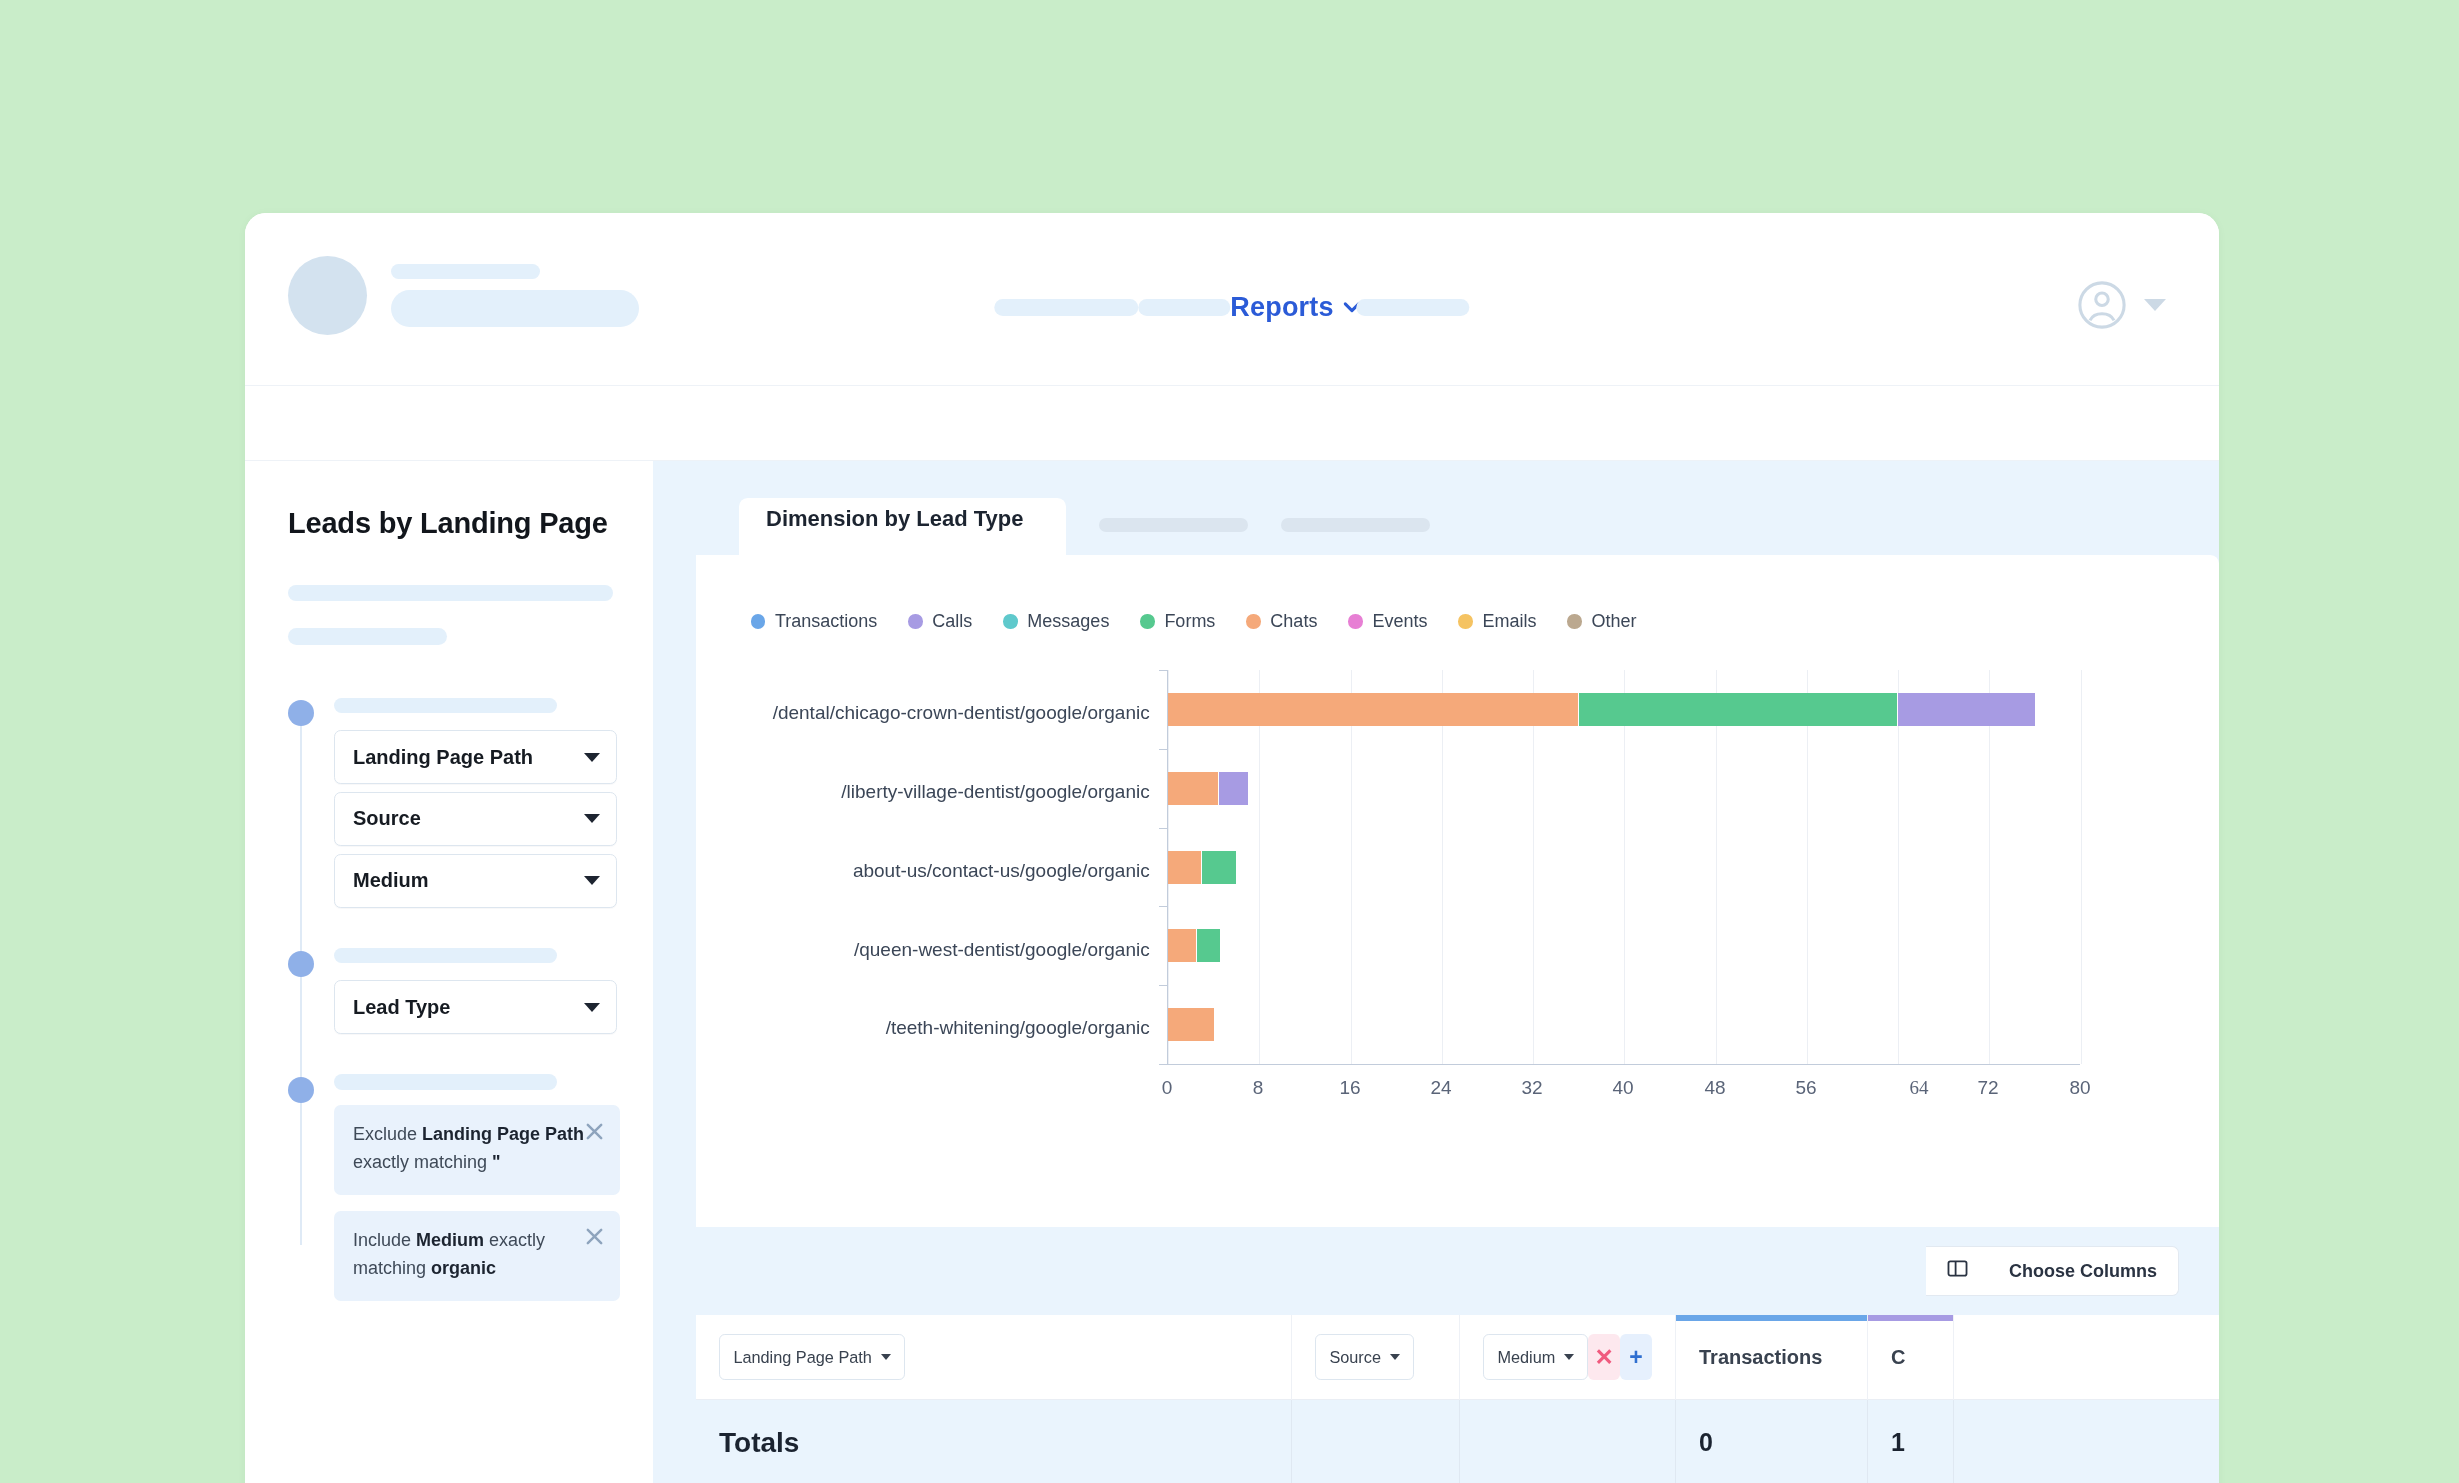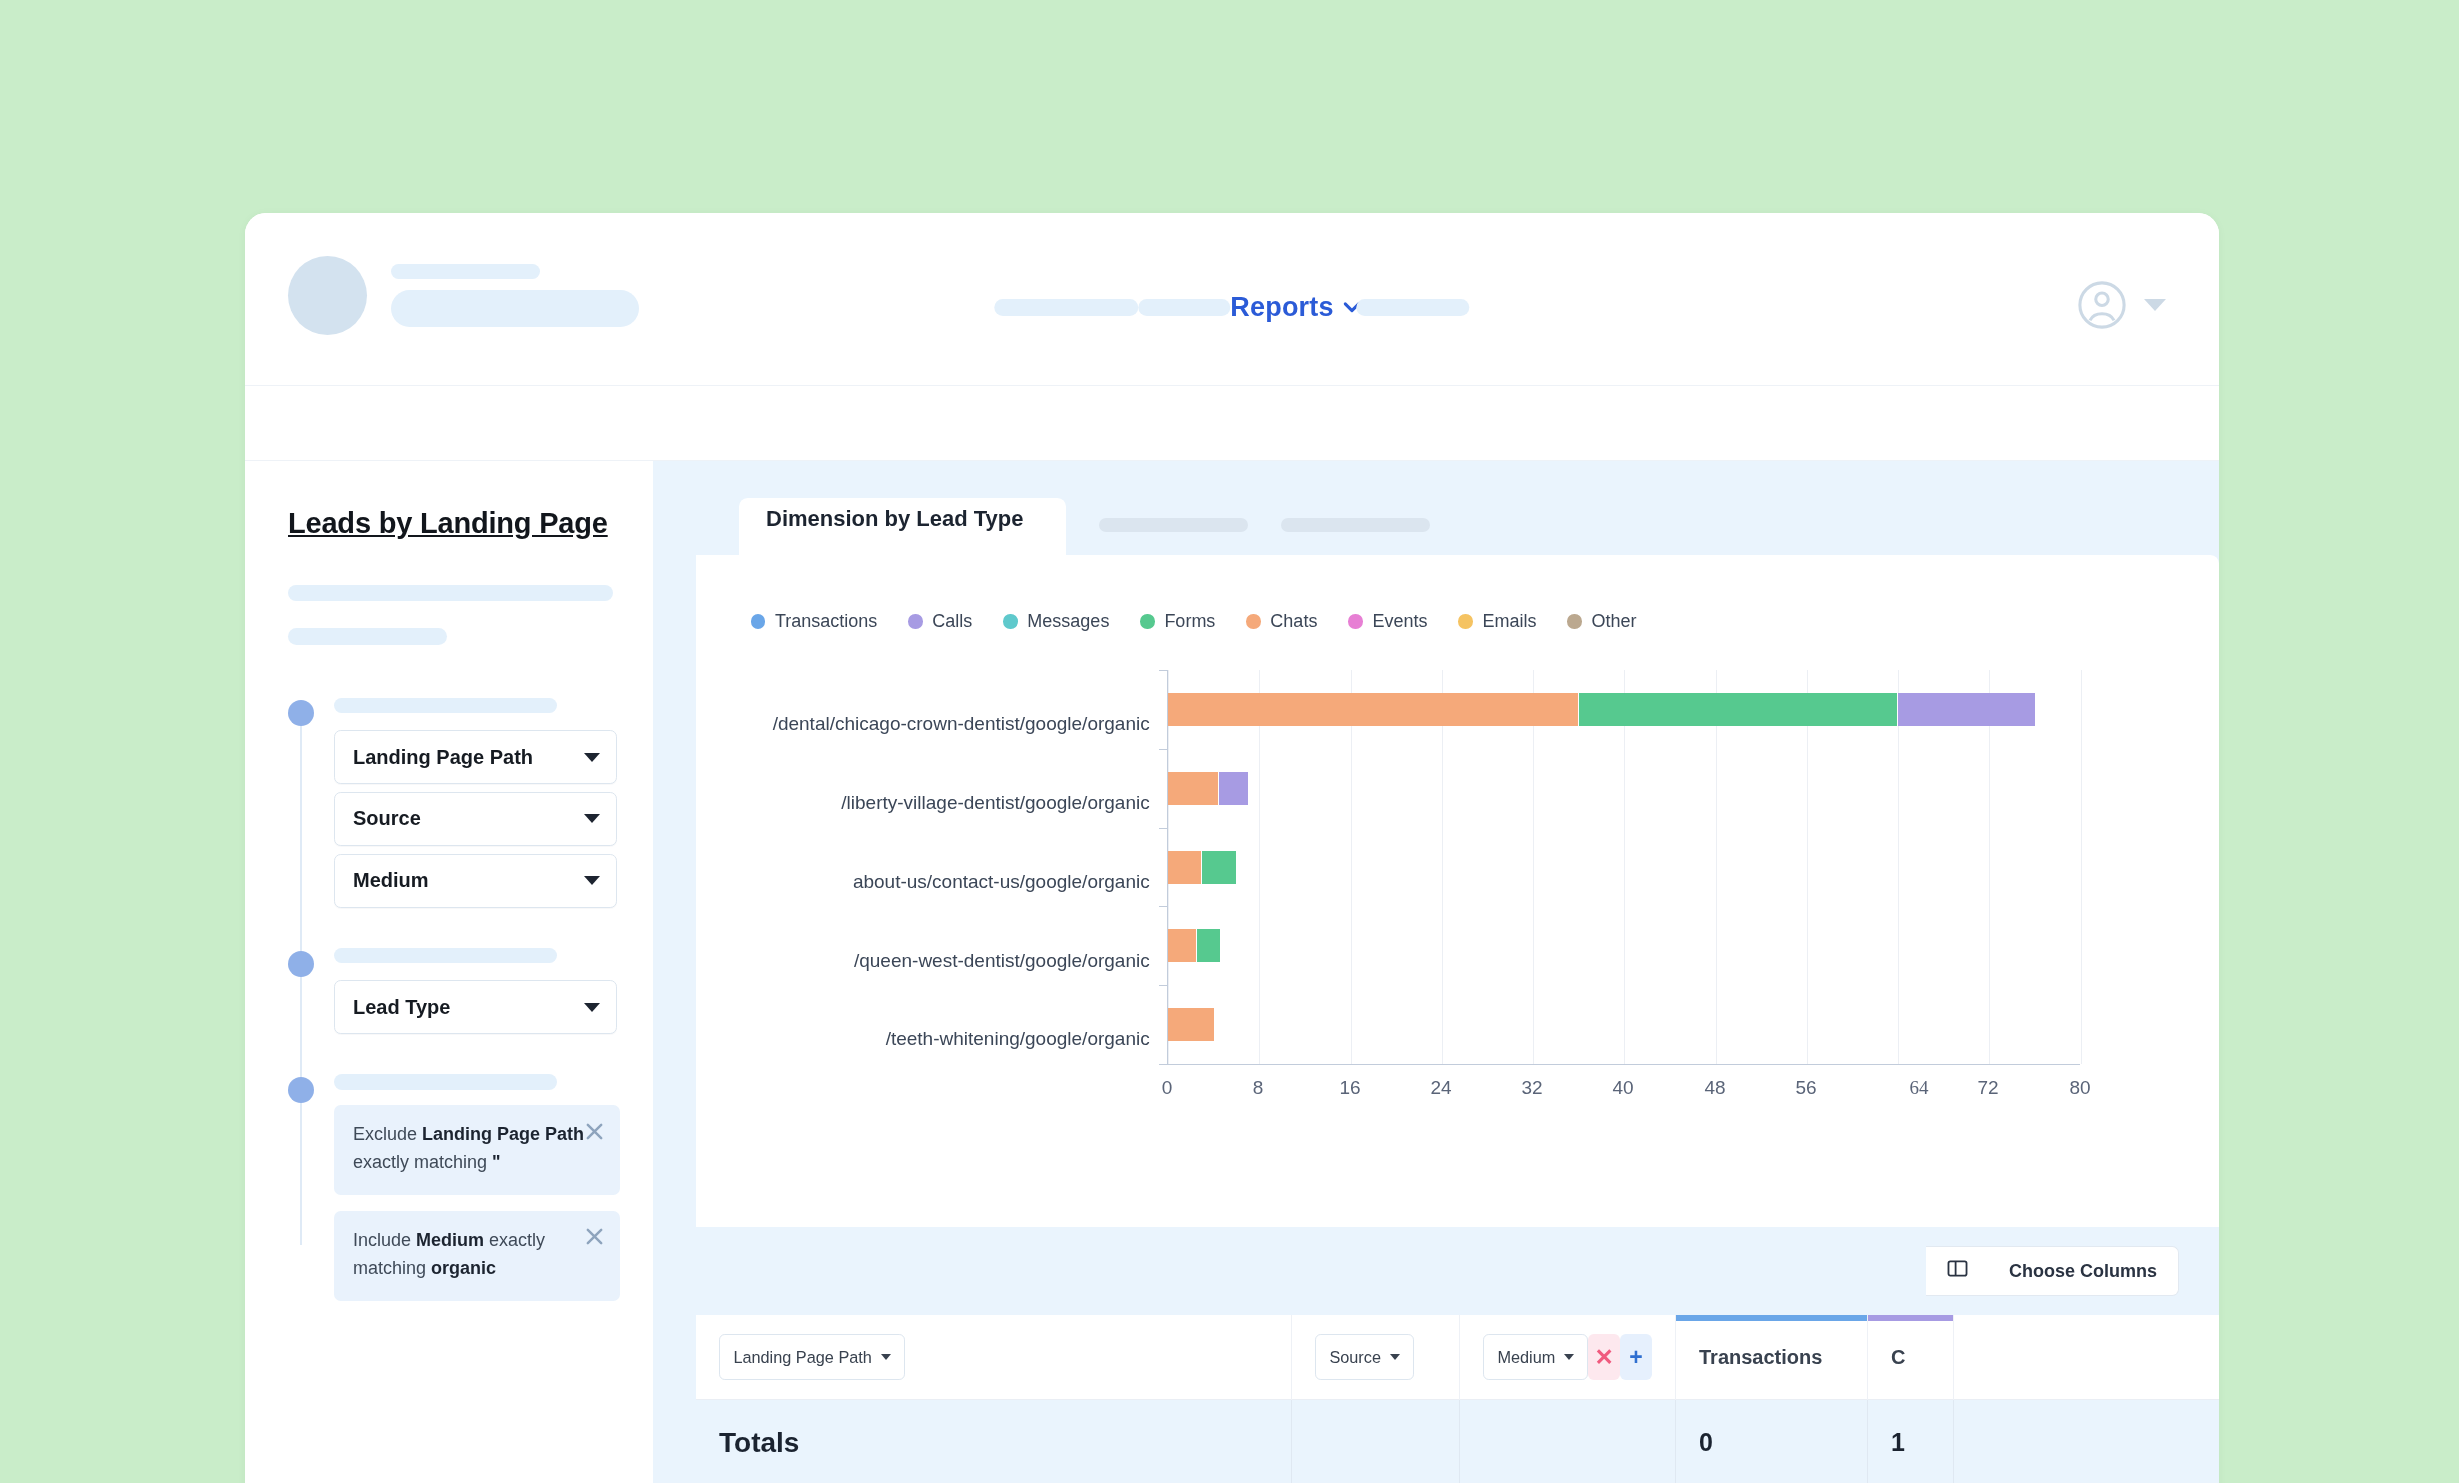--- a/index.html
+++ b/index.html
@@ -70,21 +70,21 @@
   .app-body { display: flex; height: calc(1307px - 173px - 75px); }
 
   
   .sidebar {
     width: 408px;
     background: #ffffff;
     padding: 46px 38px 0 43px;
     position: relative;
     flex-shrink: 0;
   }
-  .side-title { font-size: 29px; font-weight: bold; color: #12161c; letter-spacing: -0.2px; text-decoration: underline; }
+  .side-title { font-size: 29px; font-weight: bold; color: #12161c; letter-spacing: -0.2px; }
   .side-ph-1 { width: 325px; height: 16.3px; margin-top: 45px; }
   .side-ph-2 { width: 159px; height: 16.3px; margin-top: 27px; }
 
   .timeline { position: relative; margin-top: 53px; }
   .tl-rail {
     position: absolute; left: 11.5px; top: 13.4px; bottom: 56px;
     width: 2.9px; background: #dfeaf6;
   }
   .tl-group { position: relative; padding-left: 46px; margin-bottom: 0; }
   .tl-dot {
@@ -168,21 +168,21 @@
   .legend-dot { width: 14.4px; height: 14.4px; border-radius: 50%; display: inline-block; }
 
   
   .chart {
     position: relative;
     margin: 38px 0 0 0;
     height: 442px;
   }
   .chart-inner { position: absolute; left: 0; top: 0; right: 0; bottom: 0; }
   .cat-labels {
-    position: absolute; left: 0; top: 15px; width: 471px; height: 394px;
+    position: absolute; left: 0; top: 4px; width: 471px; height: 394px;
   }
   .cat-label {
     position: absolute; right: 17.3px;
     font-size: 19px; color: #3b4657;
     white-space: nowrap;
     transform: translateY(-50%);
   }
   .plot {
     position: absolute; left: 471px; top: 0;
     width: 913px; height: 394px;

